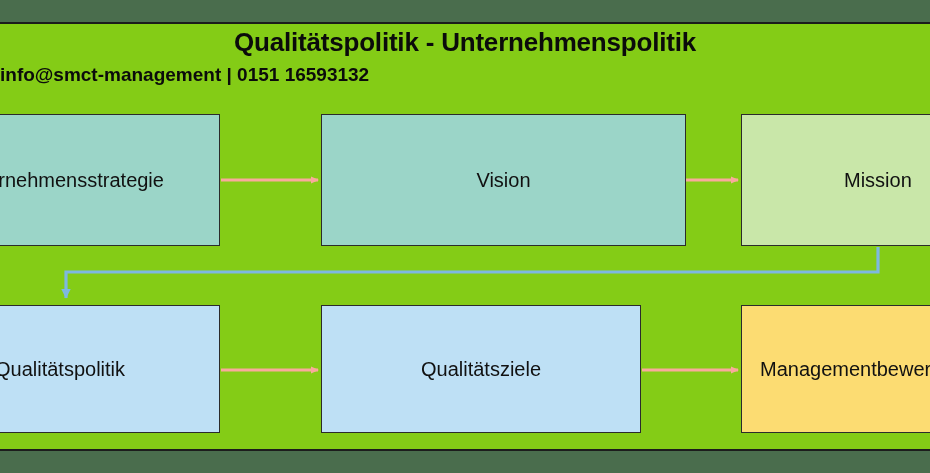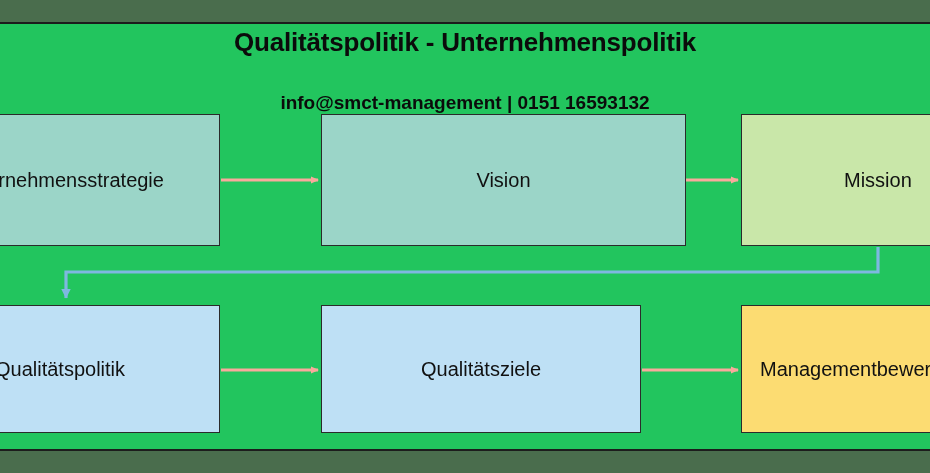--- a/index.html
+++ b/index.html
@@ -8,21 +8,21 @@
     background: #ffffff;
   }
   body {
     font-family: "Liberation Sans", sans-serif;
   }
   #canvas {
     position: relative;
     width: 930px;
     height: 473px;
     overflow: hidden;
-    background: #22c55e;
+    background: #84cc16;
   }
 
   
   .band {
     position: absolute;
     left: 0;
     width: 930px;
     background: #4a6d4d;
   }
   .band.top {
@@ -47,26 +47,24 @@
     font-weight: bold;
     color: #0b0b0b;
     letter-spacing: -0.2px;
     white-space: nowrap;
   }
   .subtitle {
     position: absolute;
     left: 0;
     top: 64px;
     width: 930px;
-    text-align: center;
     font-size: 19px;
     font-weight: bold;
     color: #0b0b0b;
     white-space: nowrap;
-    margin-top: 28px;
   }
 
   
   .node {
     position: absolute;
     box-sizing: border-box;
     border: 1.5px solid #2b2b2b;
     display: flex;
     align-items: center;
     justify-content: center;

